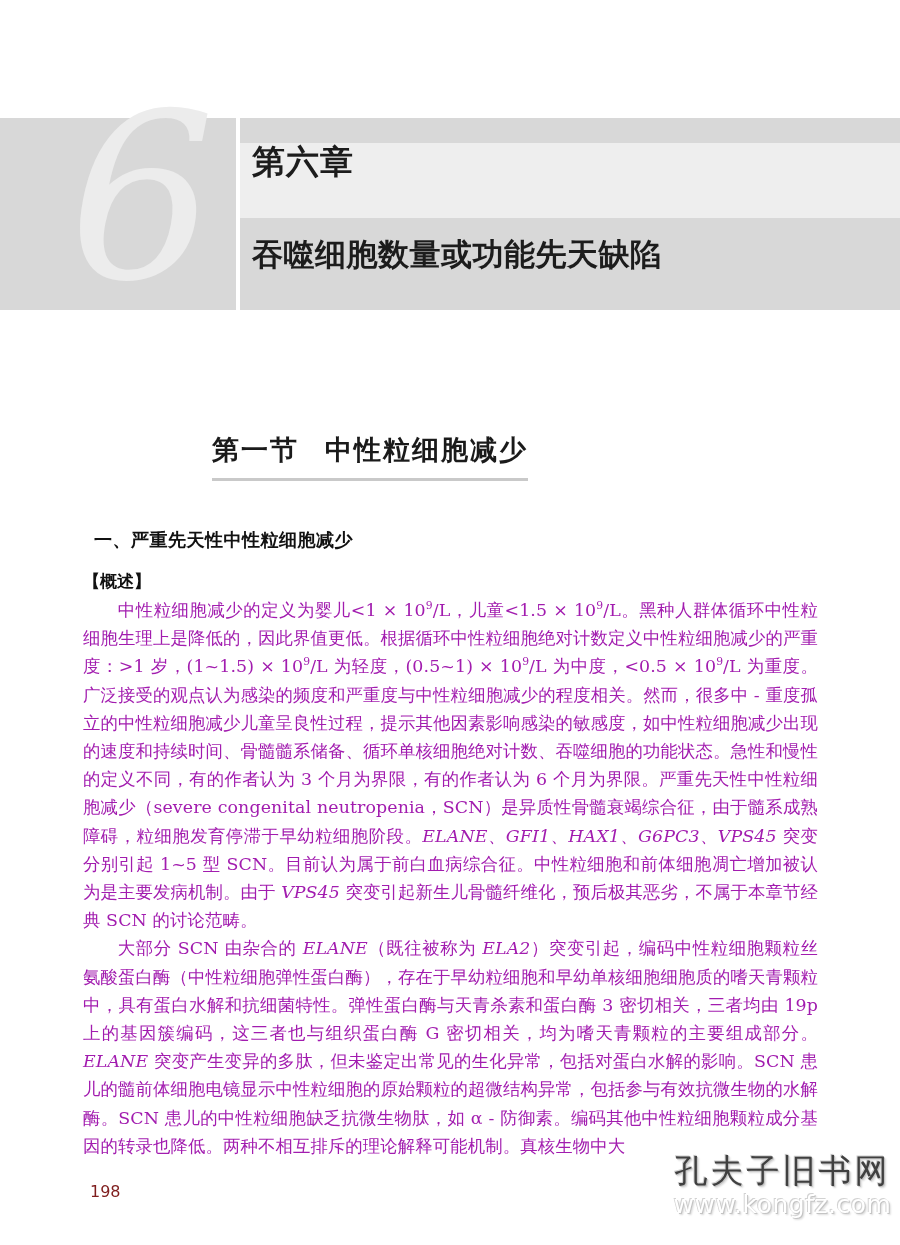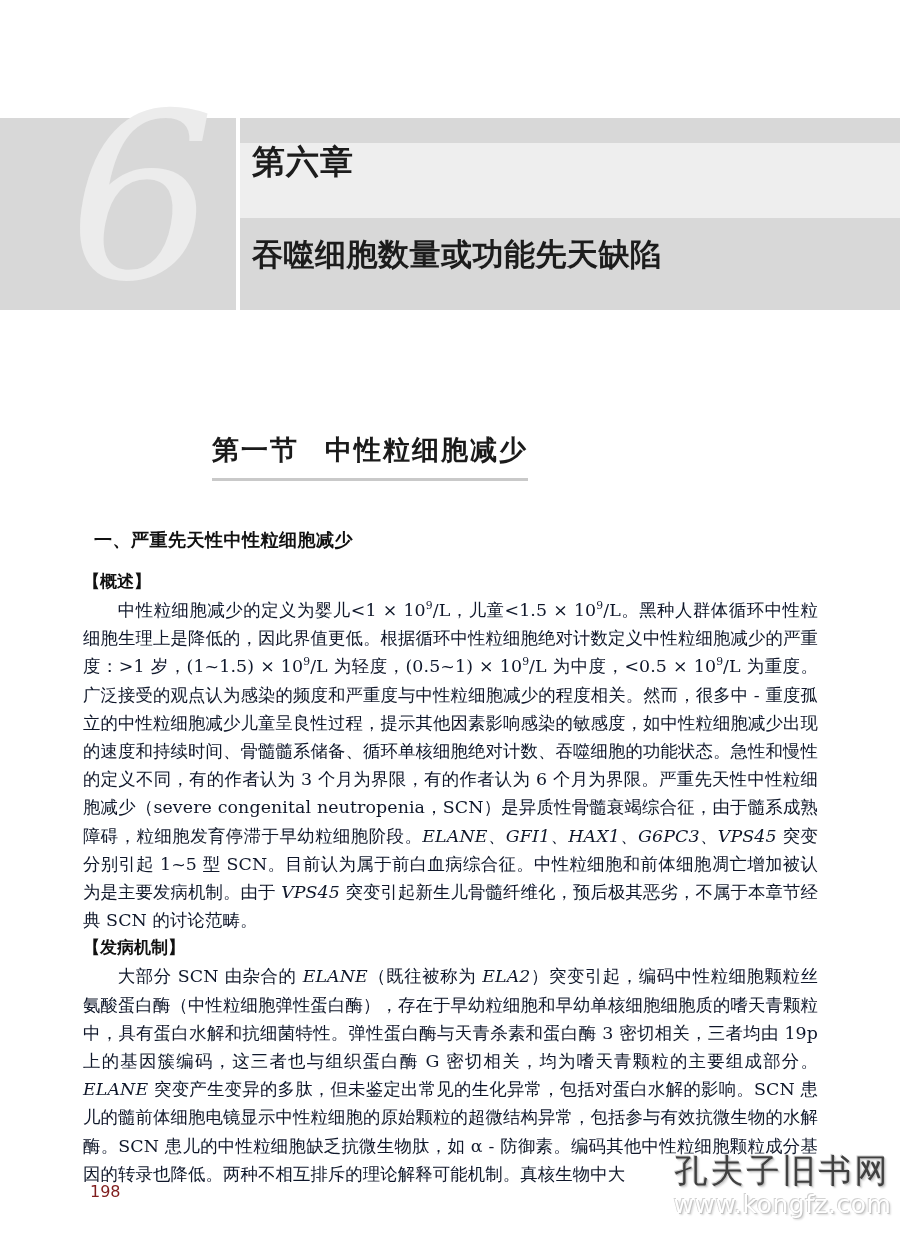--- a/index.html
+++ b/index.html
@@ -122,21 +122,21 @@
     color: #111111;
   }
   p.body-para {
     margin: 0;
     font-family: "DejaVu Serif", "Liberation Serif", serif;
     font-size: 17.4px;
     line-height: 28.2px;
     text-align: justify;
     text-justify: inter-ideograph;
     text-indent: 2em;
-    color: #0f172a;
+    color: #a21caf;
     letter-spacing: 0.1px;
   }
   p.body-para + .block-label { margin-top: 2px; }
   .gene { font-style: italic; font-family: "DejaVu Serif", "Liberation Serif", serif; }
   sup { font-size: 0.62em; vertical-align: super; line-height: 0; }
 
   
   .page-number {
     position: absolute;
     left: 90px;
@@ -194,21 +194,20 @@
 </div>
 
 <div class="content">
 
   <h3 class="sub-heading">一、严重先天性中性粒细胞减少</h3>
 
   <div class="block-label">【概述】</div>
 
   <p class="body-para"><span>中性粒细胞减少的定义为婴儿&lt;1 × 10</span><sup>9</sup><span>/L，儿童&lt;1.5 × 10</span><sup>9</sup><span>/L。黑种人群体循环中性粒细胞生理上是降低的，因此界值更低。根据循环中性粒细胞绝对计数定义中性粒细胞减少的严重度：&gt;1 岁，(1~1.5) × 10</span><sup>9</sup><span>/L 为轻度，(0.5~1) × 10</span><sup>9</sup><span>/L 为中度，&lt;0.5 × 10</span><sup>9</sup><span>/L 为重度。广泛接受的观点认为感染的频度和严重度与中性粒细胞减少的程度相关。然而，很多中 - 重度孤立的中性粒细胞减少儿童呈良性过程，提示其他因素影响感染的敏感度，如中性粒细胞减少出现的速度和持续时间、骨髓髓系储备、循环单核细胞绝对计数、吞噬细胞的功能状态。急性和慢性的定义不同，有的作者认为 3 个月为界限，有的作者认为 6 个月为界限。严重先天性中性粒细胞减少（severe congenital neutropenia，SCN）是异质性骨髓衰竭综合征，由于髓系成熟障碍，粒细胞发育停滞于早幼粒细胞阶段。</span><span class="gene">ELANE</span><span>、</span><span class="gene">GFI1</span><span>、</span><span class="gene">HAX1</span><span>、</span><span class="gene">G6PC3</span><span>、</span><span class="gene">VPS45</span><span> 突变分别引起 1~5 型 SCN。目前认为属于前白血病综合征。中性粒细胞和前体细胞凋亡增加被认为是主要发病机制。由于 </span><span class="gene">VPS45</span><span> 突变引起新生儿骨髓纤维化，预后极其恶劣，不属于本章节经典 SCN 的讨论范畴。</span></p>
 
-  <div class="block-label">【发病机制】</div>
 
   <p class="body-para"><span>大部分 SCN 由杂合的 </span><span class="gene">ELANE</span><span>（既往被称为 </span><span class="gene">ELA2</span><span>）突变引起，编码中性粒细胞颗粒丝氨酸蛋白酶（中性粒细胞弹性蛋白酶），存在于早幼粒细胞和早幼单核细胞细胞质的嗜天青颗粒中，具有蛋白水解和抗细菌特性。弹性蛋白酶与天青杀素和蛋白酶 3 密切相关，三者均由 19p 上的基因簇编码，这三者也与组织蛋白酶 G 密切相关，均为嗜天青颗粒的主要组成部分。</span><span class="gene">ELANE</span><span> 突变产生变异的多肽，但未鉴定出常见的生化异常，包括对蛋白水解的影响。SCN 患儿的髓前体细胞电镜显示中性粒细胞的原始颗粒的超微结构异常，包括参与有效抗微生物的水解酶。SCN 患儿的中性粒细胞缺乏抗微生物肽，如 α - 防御素。编码其他中性粒细胞颗粒成分基因的转录也降低。两种不相互排斥的理论解释可能机制。真核生物中大</span></p>
 
 </div>
 
 <div class="page-number">198</div>
 
 <div class="watermark">
   <div class="wm-cn">孔夫子旧书网</div>
   <div class="wm-url">www.kongfz.com</div>

